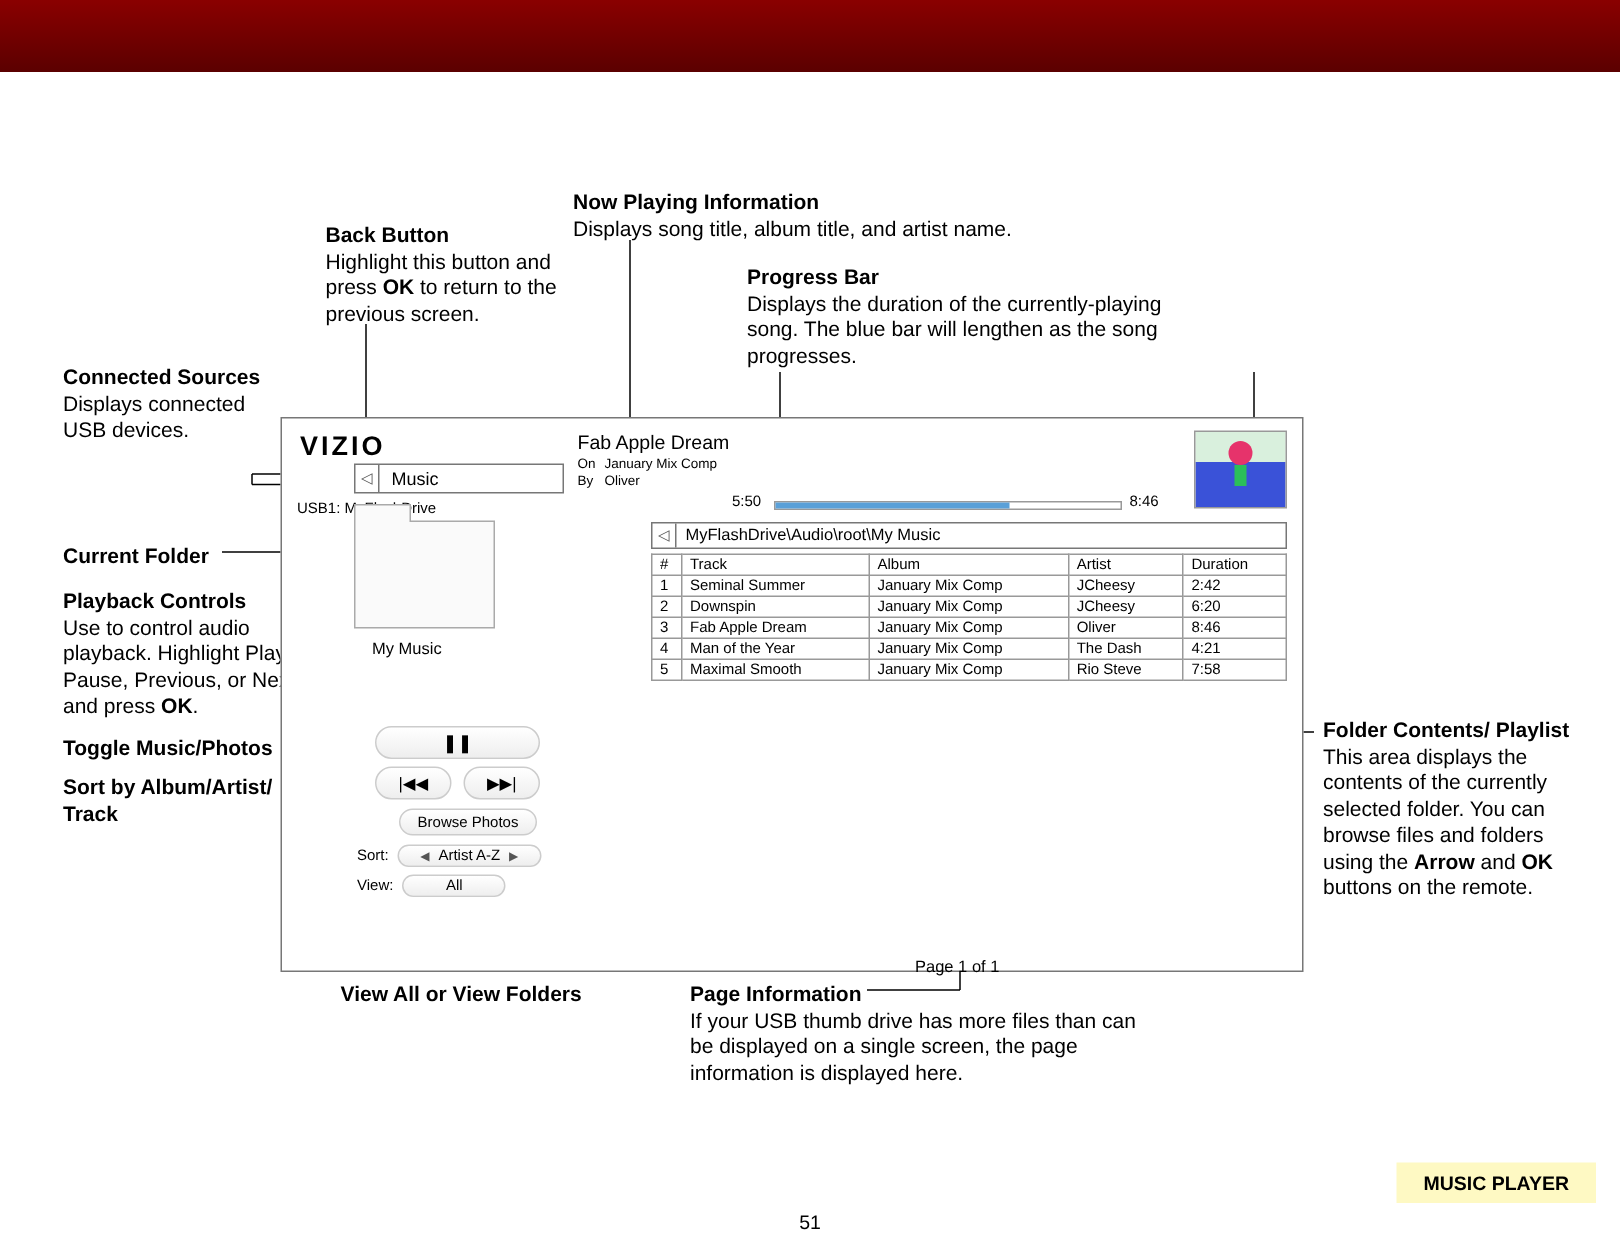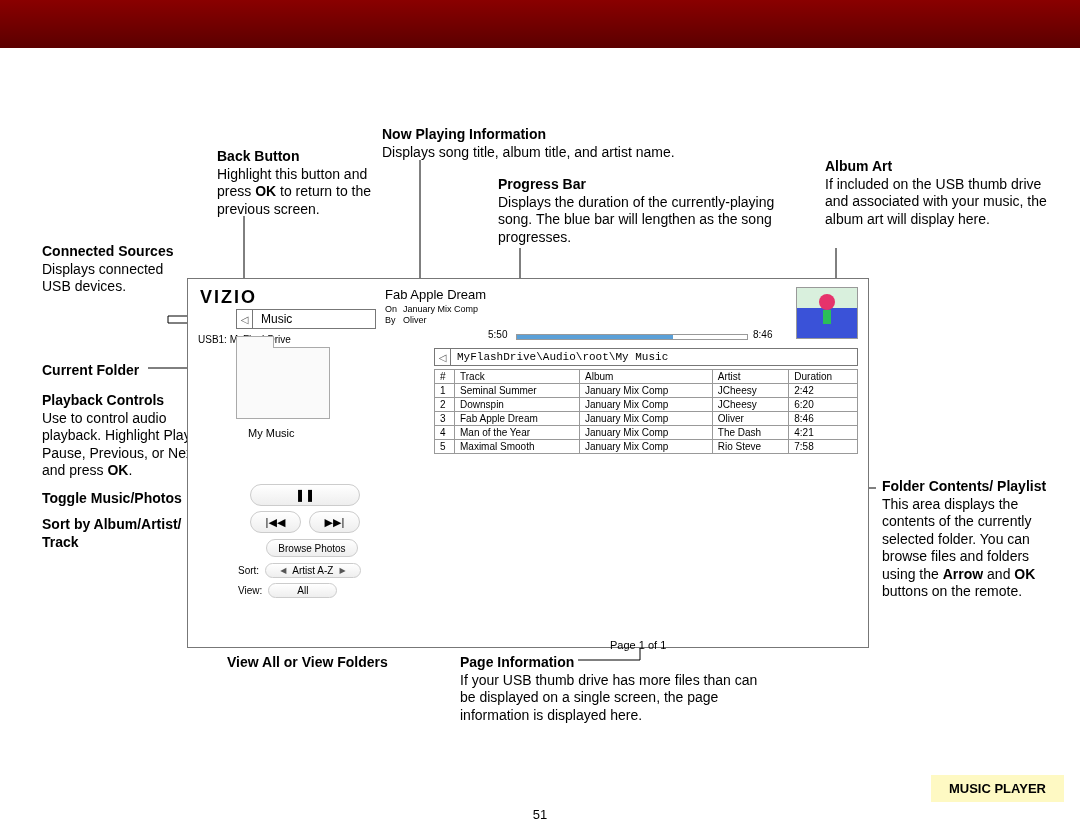--- a/index.html
+++ b/index.html
@@ -44,21 +44,21 @@
   .progress .fill { position:absolute; left:0; top:0; height:100%; width:68%; background:#5aa0d8; }
   .t-left { position:absolute; left: 300px; top: 50px; font-size:10px;}
   .t-right { position:absolute; left: 565px; top: 50px; font-size:10px;}
 
   .album-art { position: absolute; right: 10px; top: 8px; width: 62px; height: 52px; border:1px solid #999; background: linear-gradient(to bottom, #d9f0dd 0%, #d9f0dd 40%, #3a52d8 40%, #3a52d8 100%);}
   .album-art::before { content:""; position:absolute; left:22px; top:6px; width:16px; height:16px; border-radius:50%; background:#e6336b;}
   .album-art::after { content:""; position:absolute; left:26px; top:22px; width:8px; height:14px; background:#2bbf5a;}
 
   .path-row { position: absolute; left: 246px; top: 69px; width: 424px; height: 18px; border:1px solid #777; display:flex; align-items:center; font-size:11px;}
   .path-row .back-arrow { width:16px; height:100%; display:flex; align-items:center; justify-content:center; border-right:1px solid #777; font-size:10px; color:#555;}
-  .path-row .p { padding-left:6px;font-family:Liberation Mono, monospace;}
+  .path-row .p { padding-left:6px;}
 
   table.tracks { position:absolute; left: 246px; top: 90px; width: 424px; border-collapse: collapse; font-size:10px;}
   table.tracks th, table.tracks td { border:1px solid #999; padding: 1px 5px; text-align:left; font-weight:normal;}
   table.tracks th { background:#fff; }
   table.tracks col.c0 { width:20px; }
 
   .pageinfo { position:absolute; left: 422px; top: 360px; font-size:11px;}
 
   .footer-label { position:absolute; right: 16px; bottom: 32px; background:#fef9c3; padding: 6px 18px; font-size: 13px; font-weight: bold;}
   .pagenum { position:absolute; left: 50%; bottom: 12px; transform:translateX(-50%); font-size: 13px;}
@@ -82,24 +82,20 @@
   <div class="ann" style="left:382px; top:78px; width:380px;">
     <b>Now Playing Information</b><br>
     <span>Displays song title, album title, and artist name.</span>
   </div>
 
   <div class="ann" style="left:498px; top:128px; width:300px;">
     <b>Progress Bar</b><br>
     <span>Displays the duration of the currently-playing song. The blue bar will lengthen as the song progresses.</span>
   </div>
 
-  <div class="ann" style="left:825px; top:110px; width:225px;">
-    <b>Album Art</b><br>
-    <span>If included on the USB thumb drive and associated with your music, the album art will display here.</span>
-  </div>
 
   <div class="ann" style="left:42px; top:195px; width:140px;">
     <b>Connected Sources</b><br>
     <span>Displays connected USB devices.</span>
   </div>
 
   <div class="ann" style="left:42px; top:314px; width:140px;">
     <b>Current Folder</b>
   </div>
 

